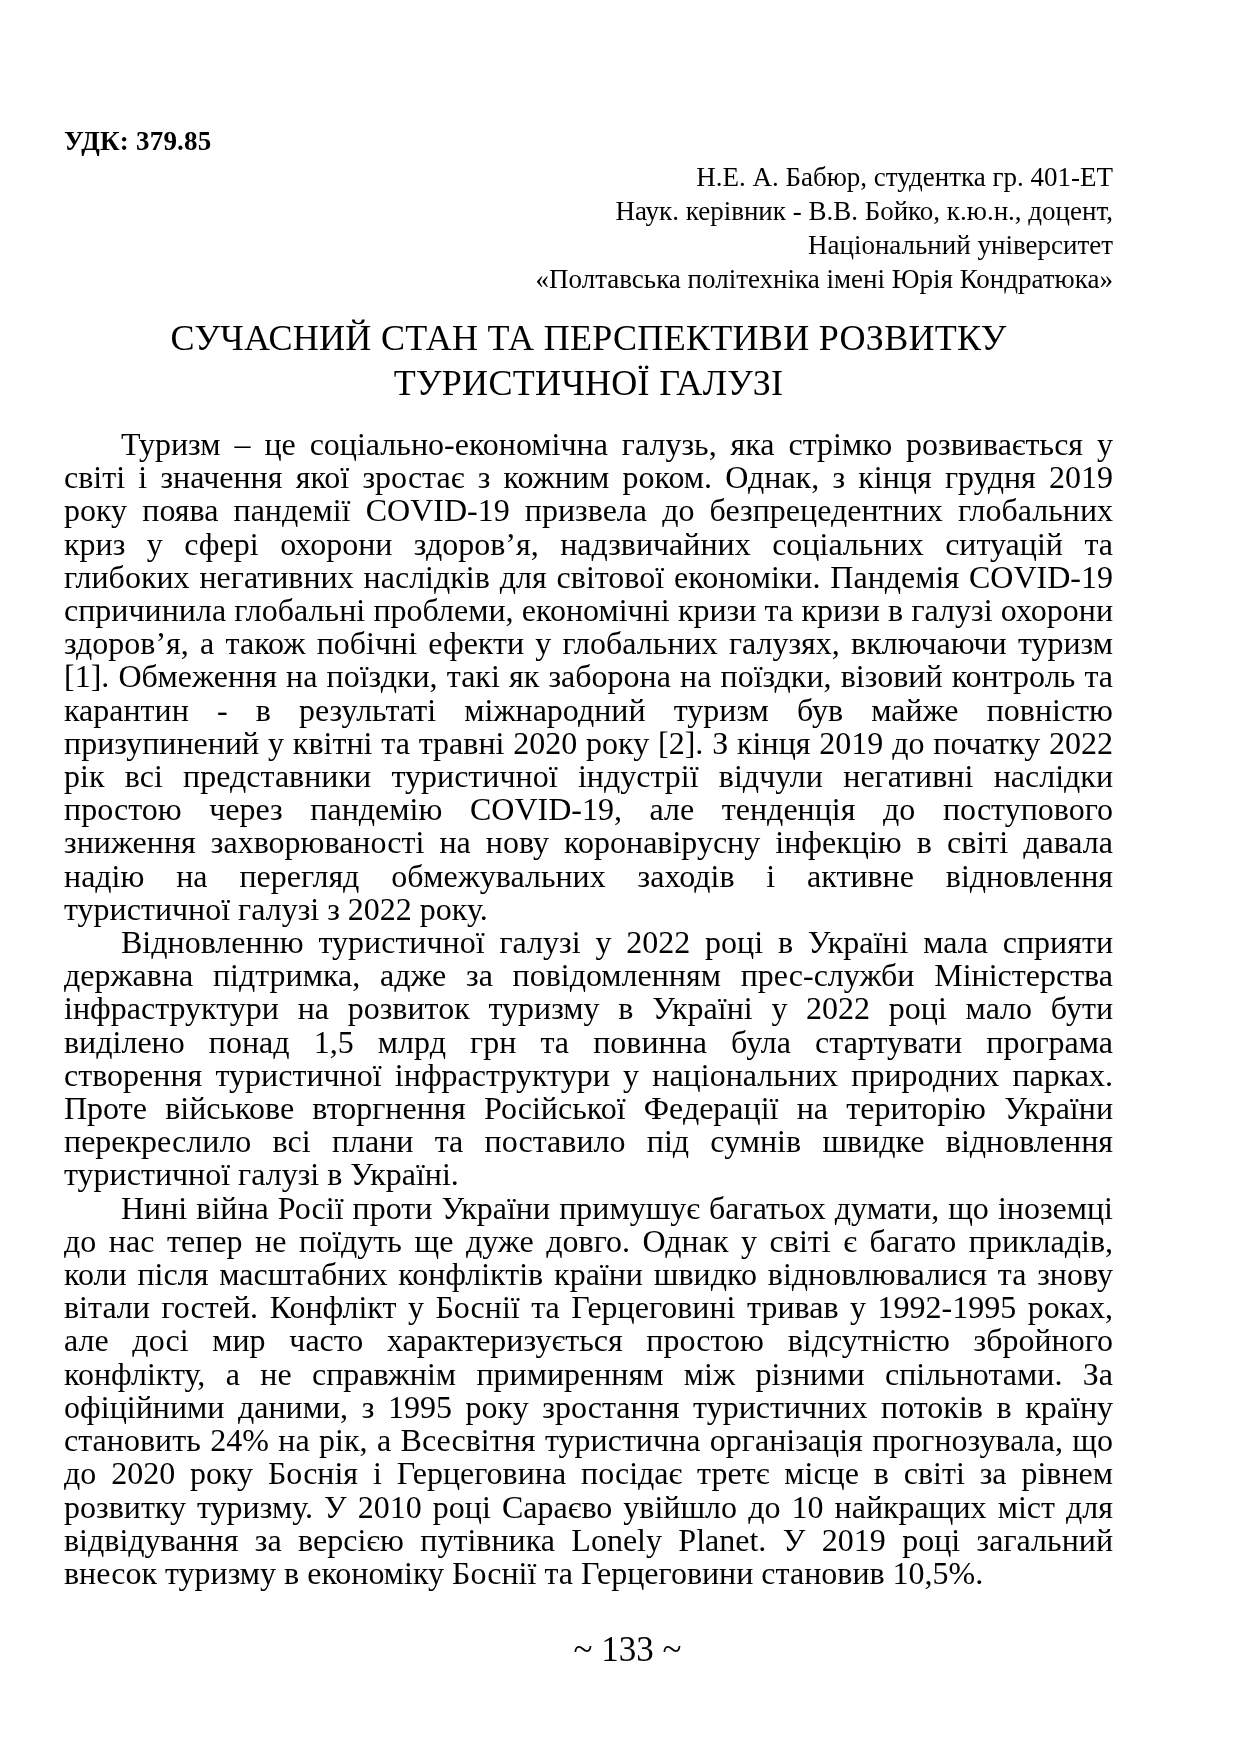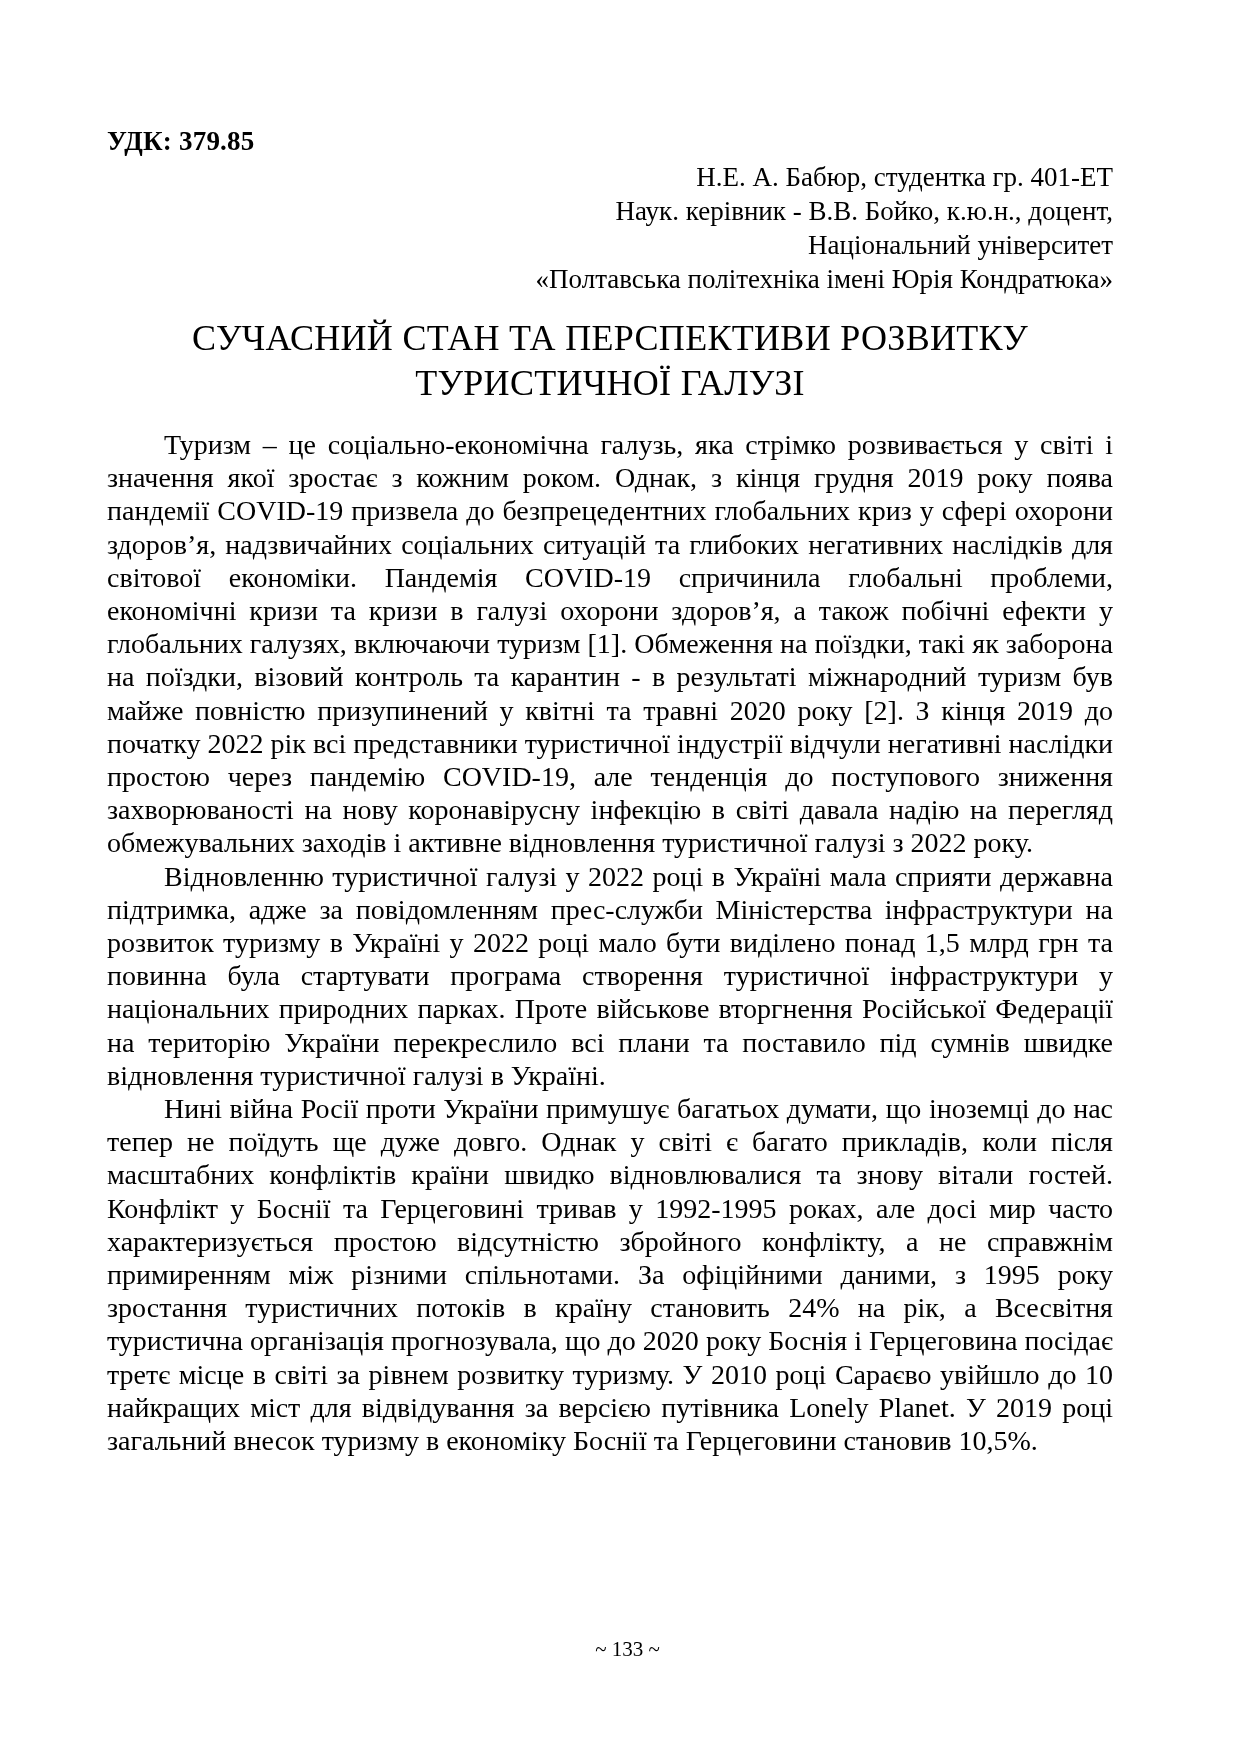--- a/index.html
+++ b/index.html
@@ -9,21 +9,21 @@
     background: #ffffff;
   }
   .page {
     position: relative;
     width: 1240px;
     height: 1754px;
     background: #ffffff;
     color: #000000;
     font-family: "Liberation Serif", "DejaVu Serif", serif;
     box-sizing: border-box;
-    padding: 125px 127px 0 107px;
+    padding: 125px 127px 0 64px;
     overflow: hidden;
   }
   .udc {
     font-weight: bold;
     font-size: 27px;
     line-height: 33px;
     letter-spacing: 0.2px;
   }
   .authors {
     margin-top: 2px;
@@ -35,36 +35,36 @@
     margin: 20px 0 0 0;
     text-align: center;
     font-weight: normal;
     font-size: 36px;
     line-height: 45px;
     letter-spacing: 0.3px;
   }
   .title .title-line { display: block; }
   .body {
     margin-top: 22px;
-    font-size: 28px;
+    font-size: 32px;
     line-height: 33.2px;
     text-align: justify;
     text-justify: inter-word;
   }
   .body p {
     margin: 0;
     text-indent: 57px;
   }
   .page-number {
     position: absolute;
     left: 15px;
     right: 0;
     top: 1633px;
     text-align: center;
-    font-size: 21px;
+    font-size: 35px;
     line-height: 33px;
   }
 </style>
 </head>
 <body>
 
 <div class="page">
 
   <div class="udc">УДК: 379.85</div>
 

